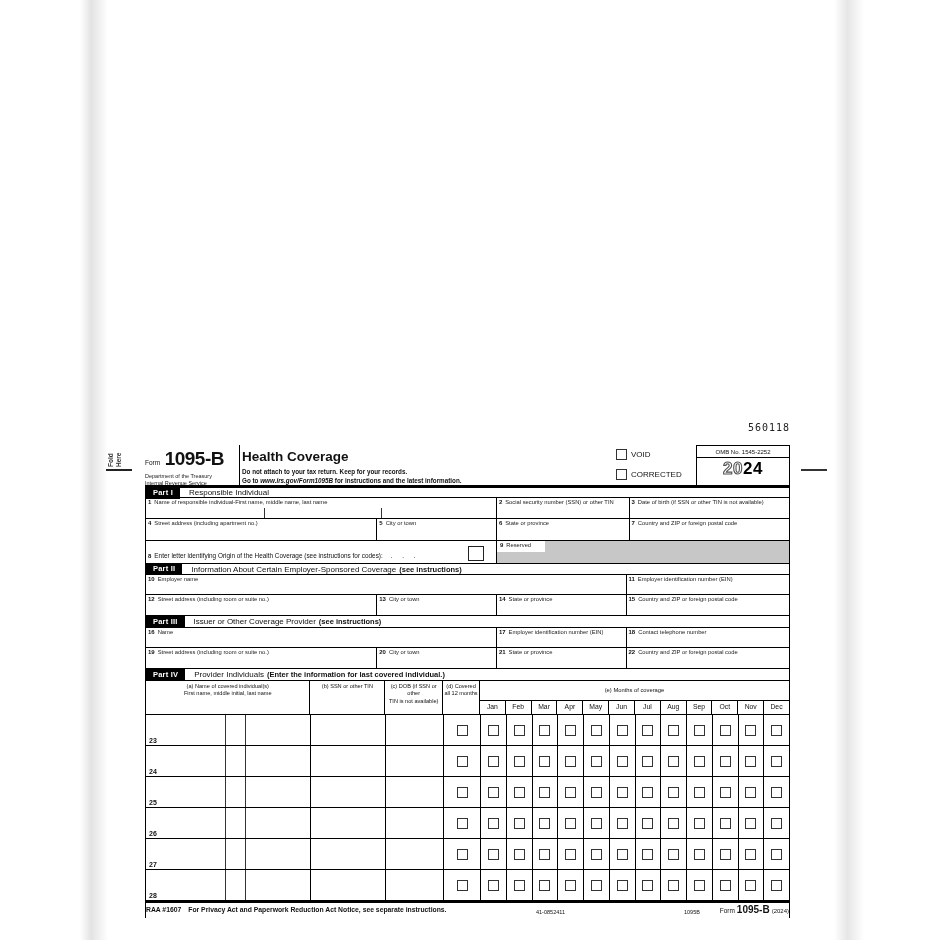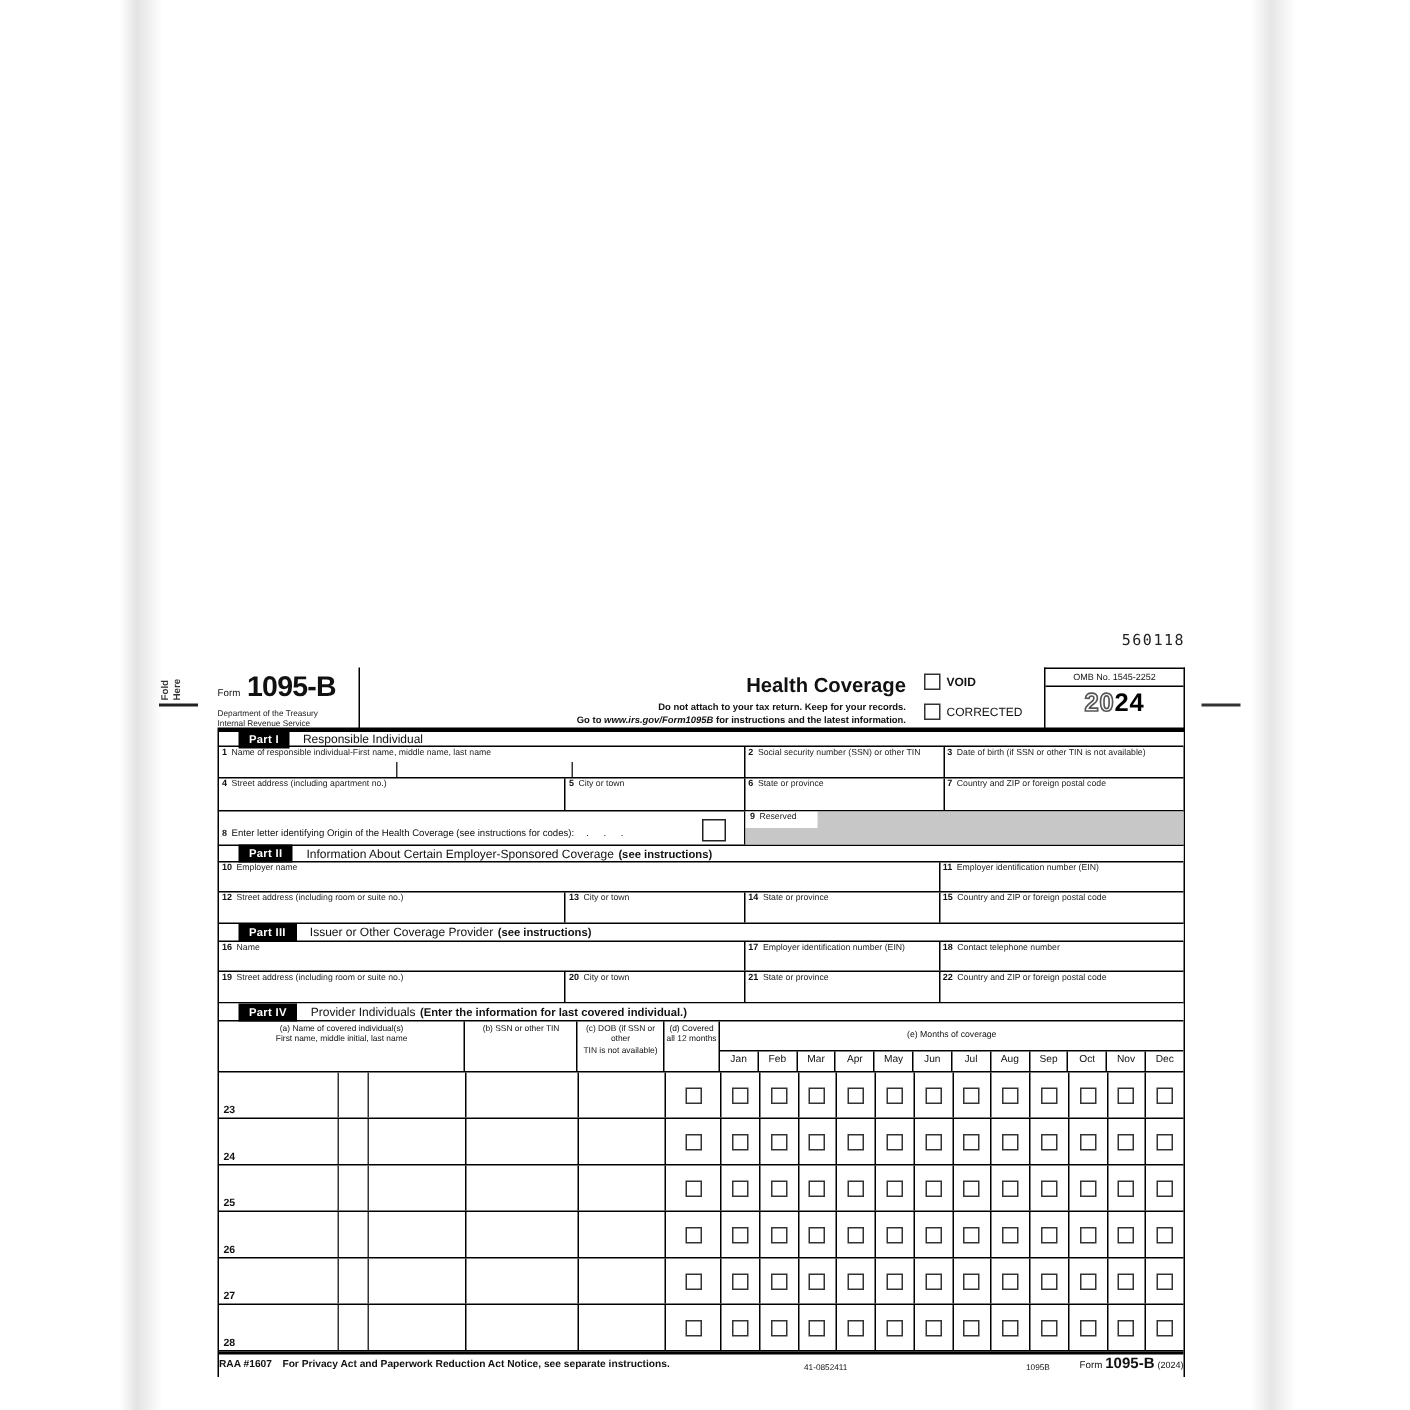--- a/index.html
+++ b/index.html
@@ -19,40 +19,40 @@
 
   .form{position:absolute;left:145px;top:445px;width:645px;}
   *{box-sizing:border-box;}
 
   
   .hdr{position:relative;height:43px;border-bottom:3px solid #000;}
   .hdr-left{position:absolute;left:0;top:0;width:95px;height:43px;border-right:1.5px solid #000;padding-top:3px;}
   .formword{font-size:6.5px;}
   .formnum{font-size:19px;font-weight:bold;letter-spacing:-0.5px;}
   .dept{font-size:5.5px;line-height:1.25;margin-top:3px;color:#222;}
-  .hdr-mid{position:absolute;left:83px;top:0;width:376px;height:43px;text-align:right;padding-top:4px;}
+  .hdr-mid{position:absolute;left:97px;top:0;width:376px;height:43px;text-align:left;padding-top:4px;}
   .title{font-size:13.5px;font-weight:bold;}
   .sub1{font-size:6.3px;font-weight:bold;margin-top:4px;}
   .sub2{font-size:6.3px;font-weight:bold;margin-top:2px;}
   .sub2 .lnk{font-style:italic;}
   .hdr-void{position:absolute;left:471px;top:0;width:80px;height:43px;}
   .vrow{display:flex;align-items:center;gap:4px;position:absolute;left:0;}
-  .vrow.v1{top:4px;font-weight:bold;} .vrow.v2{top:24px;}
+  .vrow.v1{top:4px;} .vrow.v2{top:24px;}
   .cb{width:11px;height:11px;border:1.2px solid #333;background:#fff;flex:0 0 auto;}
   .vlabel{font-size:8px;color:#111;}
   .hdr-omb{position:absolute;left:551px;top:0;width:94px;height:43px;border:1px solid #000;border-bottom:none;border-left-width:1.5px;text-align:center;}
   .omb{font-size:6px;padding:3px 0 2px;border-bottom:1px solid #000;}
   .year{font-size:17px;font-weight:bold;margin-top:1px;letter-spacing:0.5px;}
   .year .yo{color:#fff;-webkit-text-stroke:1.1px #555;}
   .year .yb{color:#000;}
 
   
   .fb{border-left:1px solid #000;border-right:1px solid #000;}
   .band{display:flex;align-items:center;border-bottom:1px solid #000;background:#fff;}
-  .band .plab{background:#000;color:#fff;font-size:7.5px;font-weight:bold;padding:1px 7px 2px;margin-right:9px;letter-spacing:0.2px;margin-left:13px;}
+  .band .plab{background:#000;color:#fff;font-size:7.5px;font-weight:bold;padding:1px 7px 2px;margin-right:9px;letter-spacing:0.2px;}
   .band .ptitle{font-size:8px;font-weight:normal;}
   .band .pnote{font-size:7.5px;font-weight:bold;margin-left:3px;}
   .b1{height:10px;} .b2{height:11px;} .b3{height:12px;} .b4{height:12px;}
 
   .row{display:flex;border-bottom:1px solid #000;}
   .cell{border-right:1px solid #000;padding:1px 2px;overflow:hidden;position:relative;font-size:5.8px;line-height:1.25;}
   .cell:last-child{border-right:none;}
   .cell .n{font-weight:bold;font-size:6px;margin-right:3px;}
   .cell .t{color:#222;}
   .h21{height:21px;} .h22{height:22px;} .h23{height:23px;} .h20{height:20px;}

